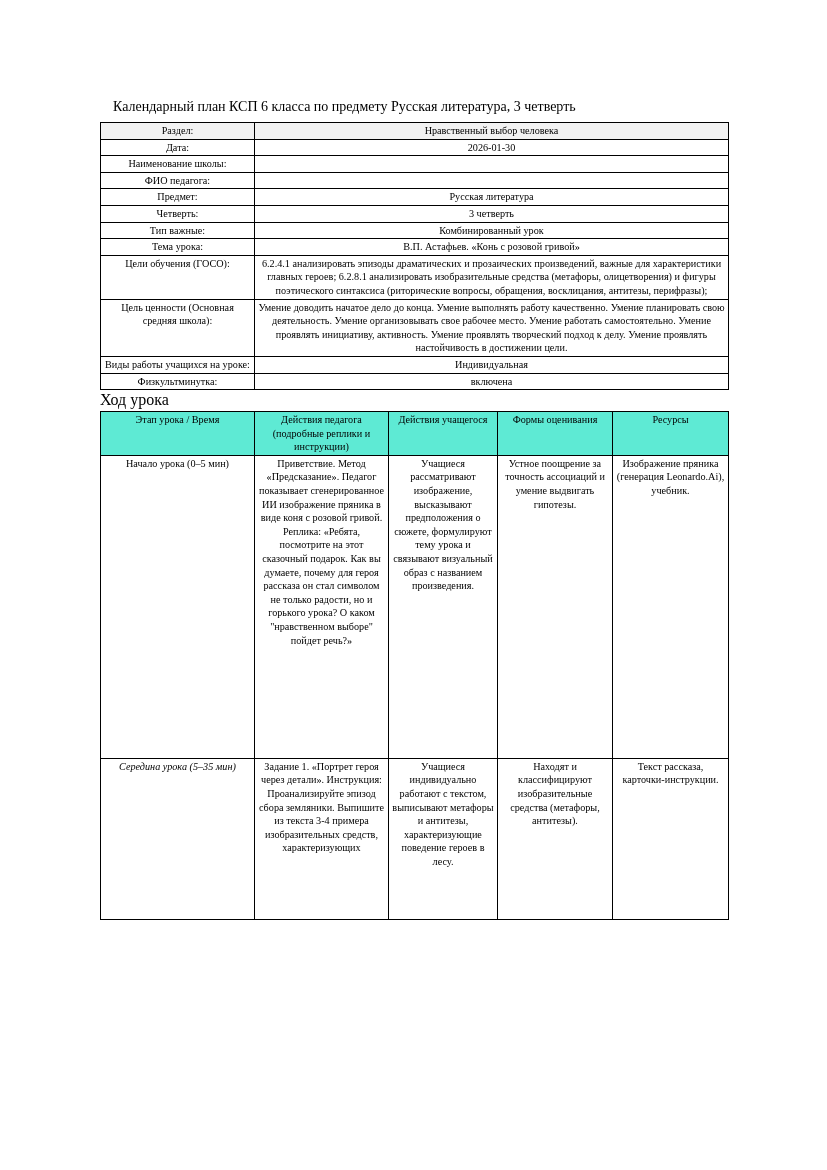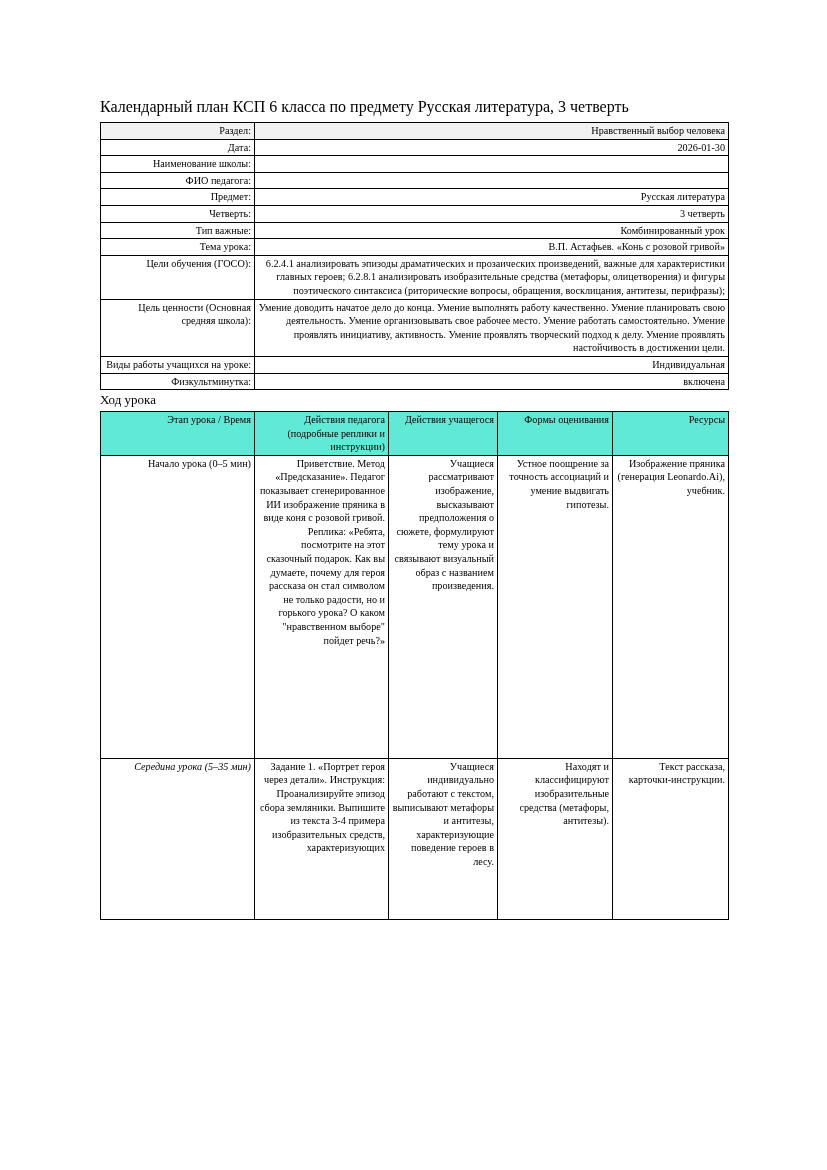--- a/index.html
+++ b/index.html
@@ -16,43 +16,43 @@
     -webkit-font-smoothing: antialiased;
   }
   .page {
     position: relative;
     width: 827px;
     height: 1170px;
     box-sizing: border-box;
     padding: 100px 100px 0 100px;
   }
   .doc-title {
-    font-size: 16px;
+    font-size: 14px;
     line-height: 14px;
-    margin: 0 0 8px 0;
+    margin: 0 0 8px 13px;
     white-space: nowrap;
   }
   .section-label {
-    font-size: 13px;
+    font-size: 16px;
     line-height: 14px;
     margin: 3px 0 4px 0;
   }
   table.doc-table {
     border-collapse: collapse;
     table-layout: fixed;
     width: 628px;
     font-size: 10.2px;
     line-height: 13.6px;
   }
   table.doc-table td,
   table.doc-table th {
     border: 1px solid #000000;
     padding: 1px 3px 1px 3px;
     vertical-align: top;
-    text-align: right;
+    text-align: center;
     font-weight: normal;
     word-wrap: break-word;
     overflow-wrap: break-word;
     hyphens: none;
   }
   
   table.info-table col.c-label { width: 154px; }
   table.info-table col.c-value { width: 474px; }
   table.info-table tr.shaded td { background: #f2f2f2; }
   table.info-table td { height: 13.6px; }

